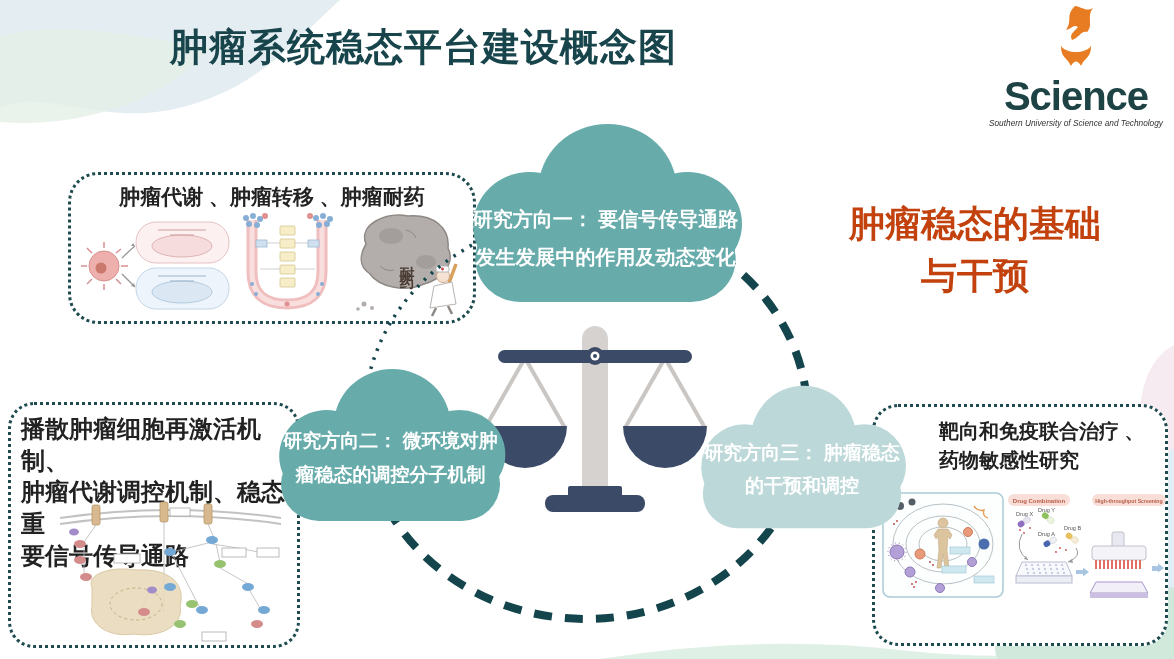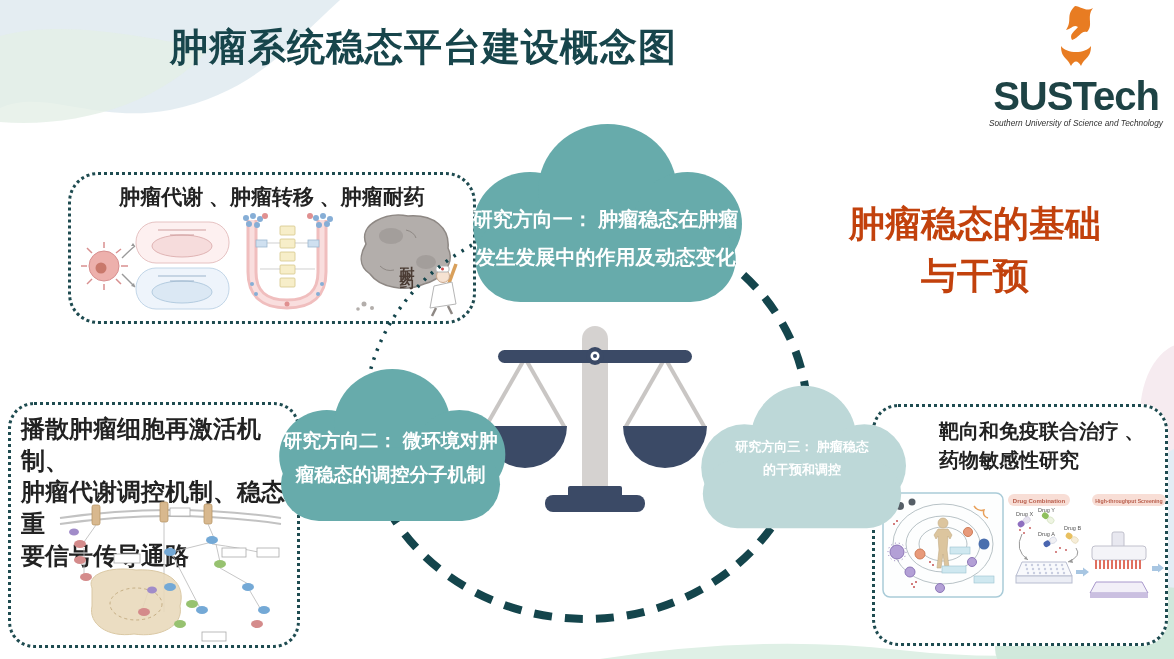--- a/index.html
+++ b/index.html
@@ -19,21 +19,21 @@
   .box-bl{left:8px;top:402px;width:292px;height:246px;border-radius:26px;}
   .box-br{left:872px;top:404px;width:296px;height:242px;border-radius:26px;}
   .box-title{position:absolute;left:0;right:0;top:8px;text-align:center;font-size:21px;font-weight:bold;color:#222;}
   .bl-text{position:absolute;left:10px;top:8px;font-size:24px;font-weight:bold;color:#222;line-height:1.32;}
   .br-text{position:absolute;left:64px;top:10px;font-size:20px;font-weight:bold;color:#222;line-height:1.45;}
   
   .cloud-svg{position:absolute;}
   .cloud-text{position:absolute;text-align:center;color:#ffffff;font-weight:bold;}
   .cloud1-text{left:448px;top:200px;width:315px;font-size:20px;line-height:1.9;}
   .cloud2-text{left:258px;top:424px;width:265px;font-size:19px;line-height:1.8;}
-  .cloud3-text{left:682px;top:436px;width:240px;font-size:13px;line-height:1.75;}
+  .cloud3-text{left:682px;top:436px;width:240px;font-size:19px;line-height:1.75;}
   .right-heading{left:825px;top:198px;width:300px;text-align:center;font-size:36px;font-weight:bold;
                  color:#c2410c;line-height:1.45;}
   .rock-label{left:394px;top:232px;width:22px;height:60px;writing-mode:vertical-rl;text-orientation:upright;
               font-size:15px;font-weight:bold;color:#4a3b33;letter-spacing:8px;text-align:center;}
   .layer{position:absolute;left:0;top:0;}
 </style>
 </head>
 <body>
 
 <div class="stage">
@@ -369,21 +369,21 @@
 
   <svg class="cloud-svg" style="left:448px;top:118px;" width="315" height="190" viewBox="0 0 300 190" preserveAspectRatio="none">
     <g fill="#67abab">
       <circle cx="78" cy="108" r="54"></circle>
         <circle cx="152" cy="72" r="66"></circle>
         <circle cx="228" cy="106" r="52"></circle>
       <rect x="26" y="98" width="248" height="86" rx="43"></rect>
     </g>
   </svg>
   <div class="cloud-text cloud1-text">
-    <div>研究方向一： 肿瘤稳态在肿瘤</div>
+    <div>研究方向一： 要信号传导通路</div>
     <div>发生发展中的作用及动态变化</div>
   </div>
 
   <svg class="cloud-svg" style="left:258px;top:364px;" width="265" height="162" viewBox="0 0 300 190" preserveAspectRatio="none">
     <g fill="#67abab">
       <circle cx="78" cy="108" r="54"></circle>
         <circle cx="152" cy="72" r="66"></circle>
         <circle cx="228" cy="106" r="52"></circle>
       <rect x="26" y="98" width="248" height="86" rx="43"></rect>
     </g>
@@ -413,17 +413,17 @@
     <div>与干预</div>
   </div>
 
   <div class="abs logo">
     <svg class="flame" width="62" height="72" viewBox="0 0 62 72">
       <g fill="#e87c22">
         <path d="M30,2 C20,12 28,16 21,26 C27,25 28,20 33,23 C29,28 24,30 27,36 C35,33 36,26 42,28 C49,21 41,13 48,4 C41,8 37,3 30,2 Z"></path>
         <path d="M16,42 C22,50 40,50 46,42 C46,54 40,53 36,62 C33,56 29,56 26,62 C22,53 16,54 16,42 Z"></path>
       </g>
     </svg>
-    <div class="wordmark">SUSTech</div>
+    <div class="wordmark">Science</div>
     <div class="tagline">Southern University of Science and Technology</div>
   </div>
 
 </div>
 
 </body></html>

